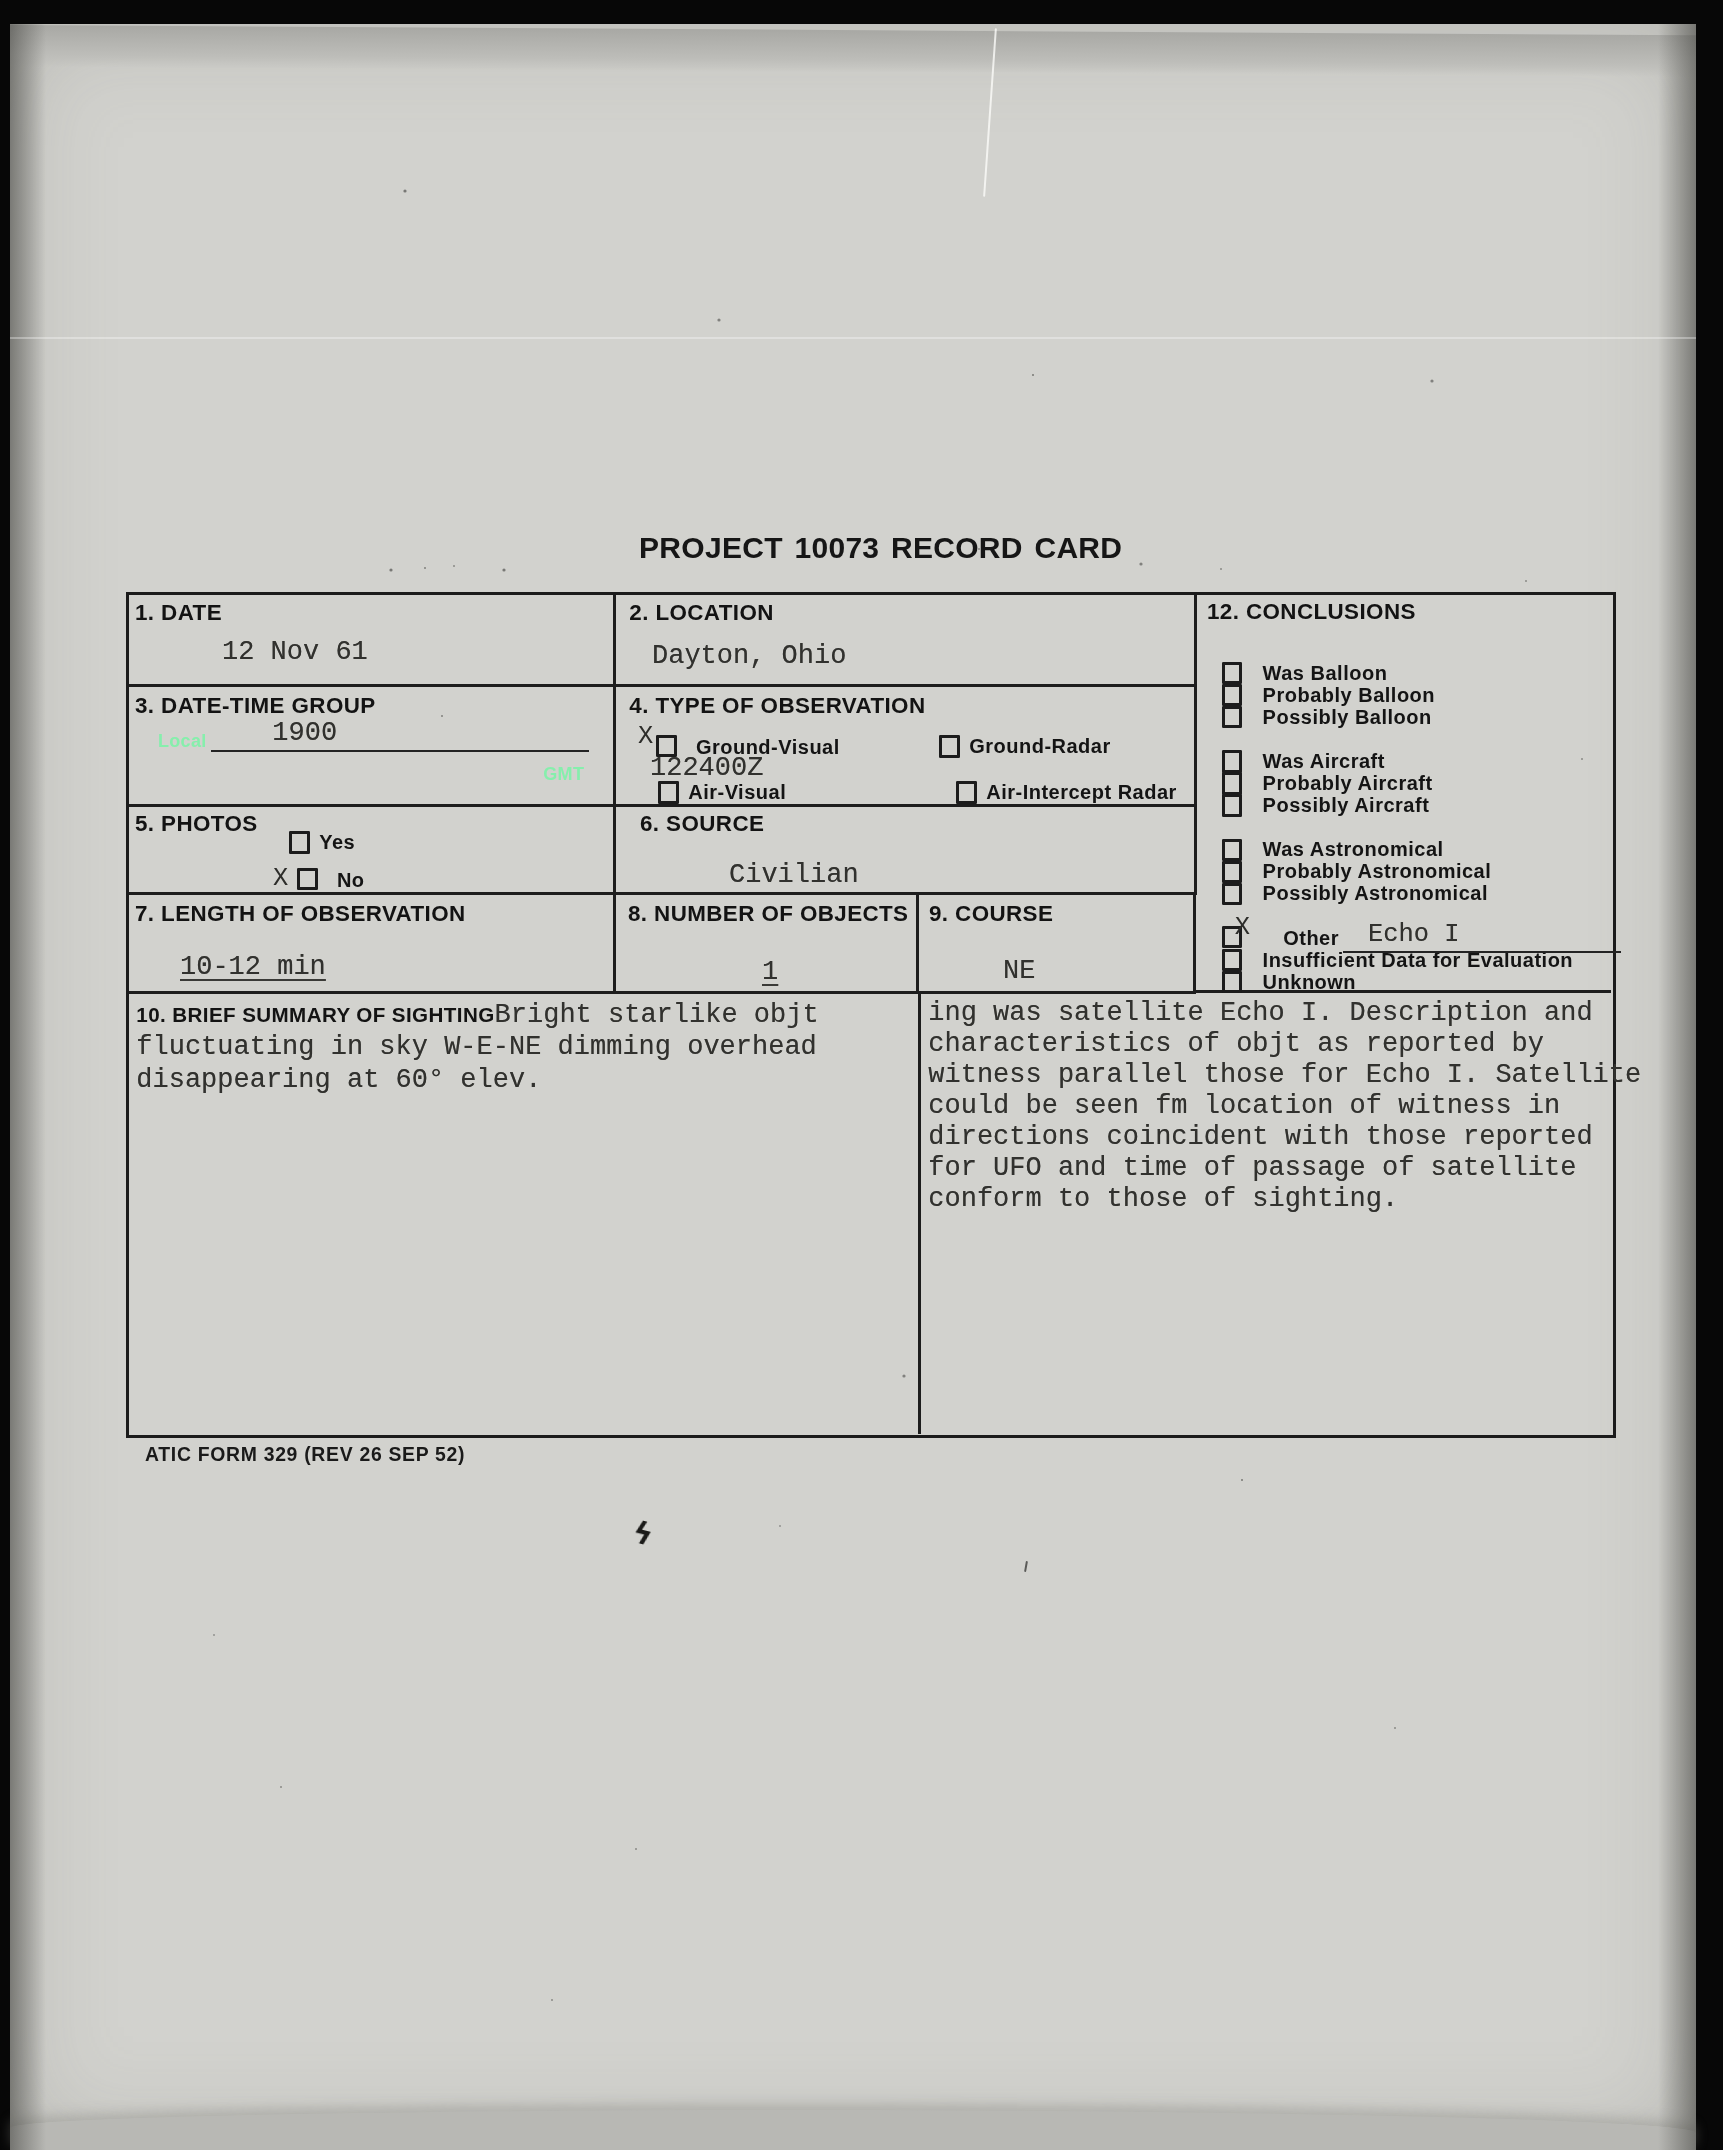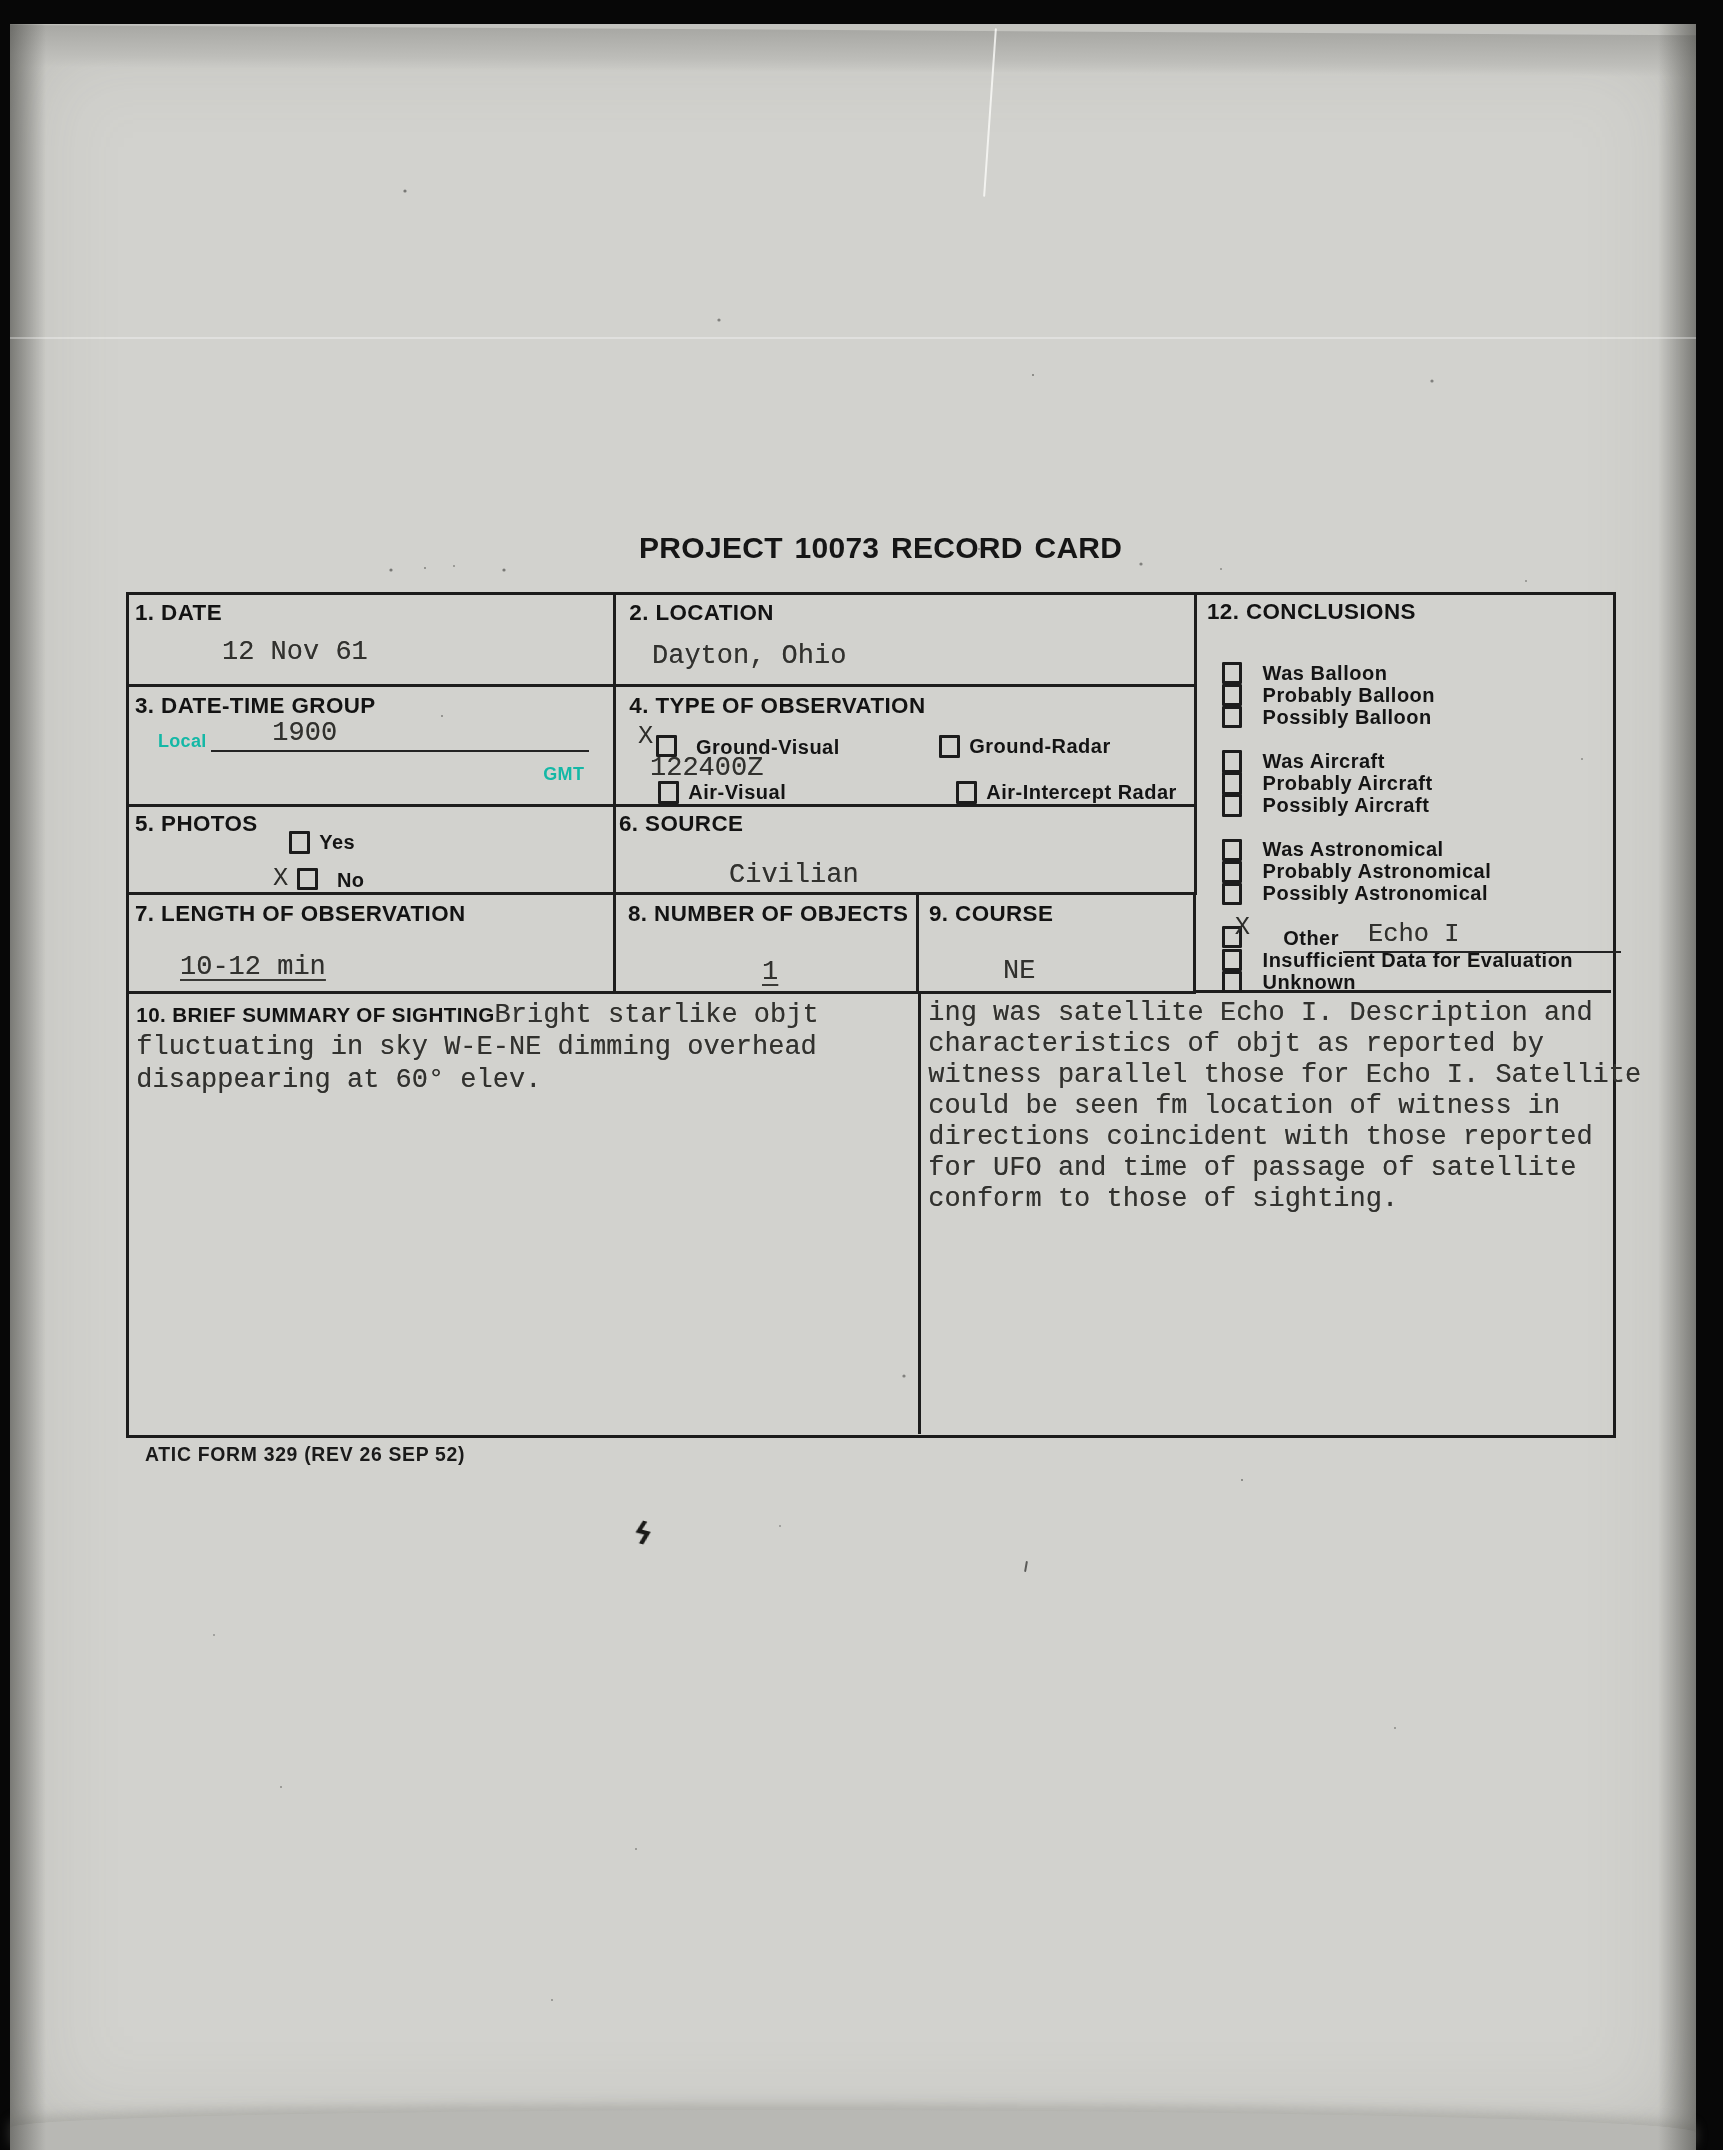--- a/index.html
+++ b/index.html
@@ -56,21 +56,21 @@
   .pos{position:absolute;}
   .uval{text-decoration:underline;text-decoration-thickness:1.8px;text-underline-offset:5.4px;
         text-decoration-color:#3a3a37;}
   .cb{display:inline-block;width:14.5px;height:16.3px;border:3px solid #1c1c1c;border-radius:1.2px;flex:none;
       background:transparent;}
   .rel{position:relative;display:inline-block;}
   .xm{font-family:"Liberation Mono","DejaVu Sans Mono",monospace;font-size:25.4px;color:#2d2d2a;
       position:absolute;line-height:1;}
   
   .dtg-row{position:absolute;left:29px;display:flex;align-items:flex-end;width:431px;}
-  .flabel{font-weight:700;font-size:18px;color:#14b8a6;margin-right:4.8px;letter-spacing:0.3px;}
+  .flabel{font-weight:700;font-size:18px;color:#86efac;margin-right:4.8px;letter-spacing:0.3px;}
   .fill{flex:1;border-bottom:2.4px solid #232323;height:30px;position:relative;}
   .fillval{position:absolute;left:61px;bottom:2.4px;}
   
   .ckrow{position:absolute;display:flex;align-items:center;}
   .ckrow .cb{margin-right:9.7px;}
   .cklabel{font-weight:700;font-size:20px;letter-spacing:0.5px;color:#141414;white-space:nowrap;}
   
   .textcell{padding:4.8px 0 0 7.3px;}
   .tline{line-height:31px;height:31px;white-space:nowrap;}
   .tline .seclabel{display:inline;vertical-align:baseline;}
@@ -162,21 +162,21 @@
       <div class="ckrow" style="left:168px;top:61px;">
         <span class="rel">
           <span class="xm" style="left:-24px;top:-2.4px;">X</span>
           <span class="cb"></span>
         </span>
         <span class="cklabel" style="margin-left:9.7px;">No</span>
       </div>
     </div>
 
     <div class="cell b-r b-b" style="left:487px;top:212px;width:581px;height:88px;">
-      <div class="lblpos seclabel" style="left:3px;top:3.6px;">6. SOURCE</div>
+      <div class="lblpos seclabel" style="left:24px;top:3.6px;">6. SOURCE</div>
       <div class="pos typed" style="left:113px;top:53px;">Civilian</div>
     </div>
 
     <div class="cell b-r b-b" style="left:0;top:300px;width:487px;height:99px;">
       <div class="lblpos seclabel" style="left:6px;top:6px;">7. LENGTH OF OBSERVATION</div>
       <div class="pos typed uval" style="left:51px;top:57px;">10-12 min</div>
     </div>
 
     <div class="cell b-r b-b" style="left:487px;top:300px;width:303px;height:99px;">
       <div class="lblpos seclabel" style="left:12px;top:6px;">8. NUMBER OF OBJECTS</div>

